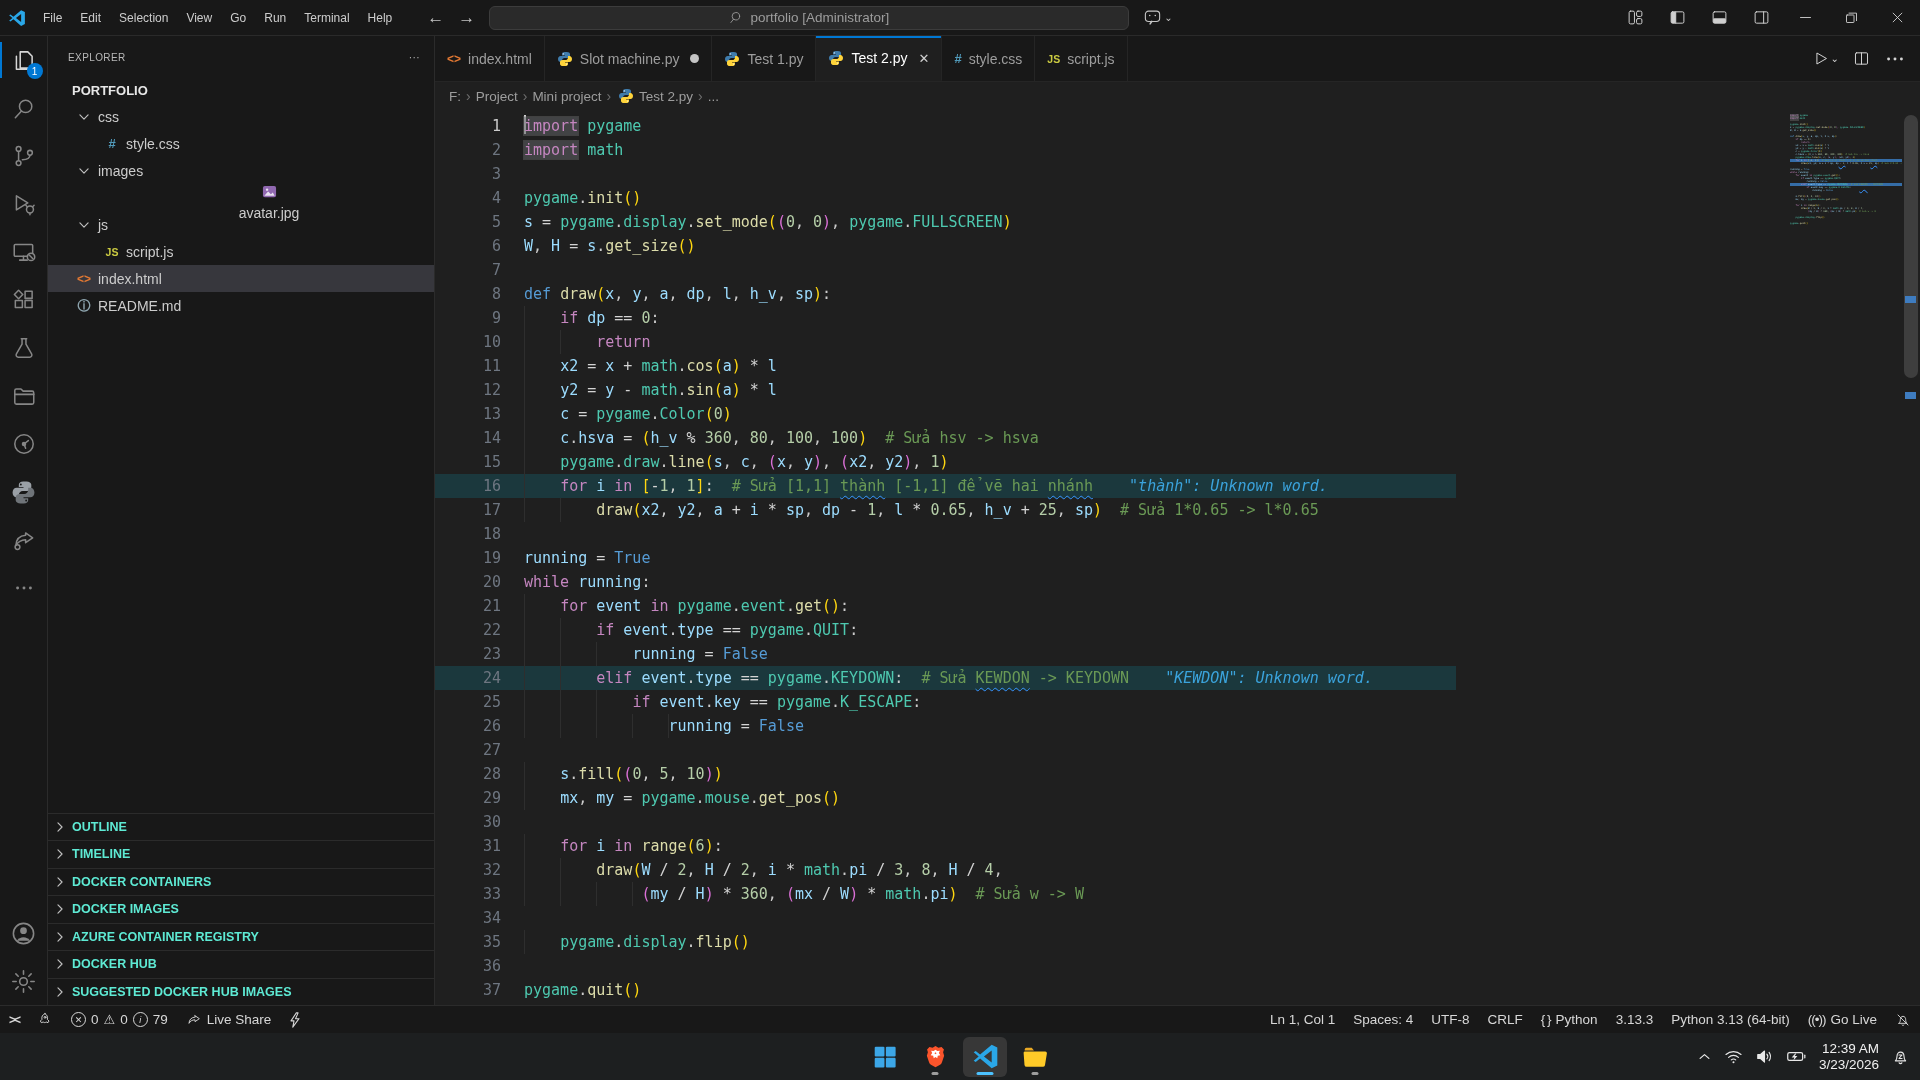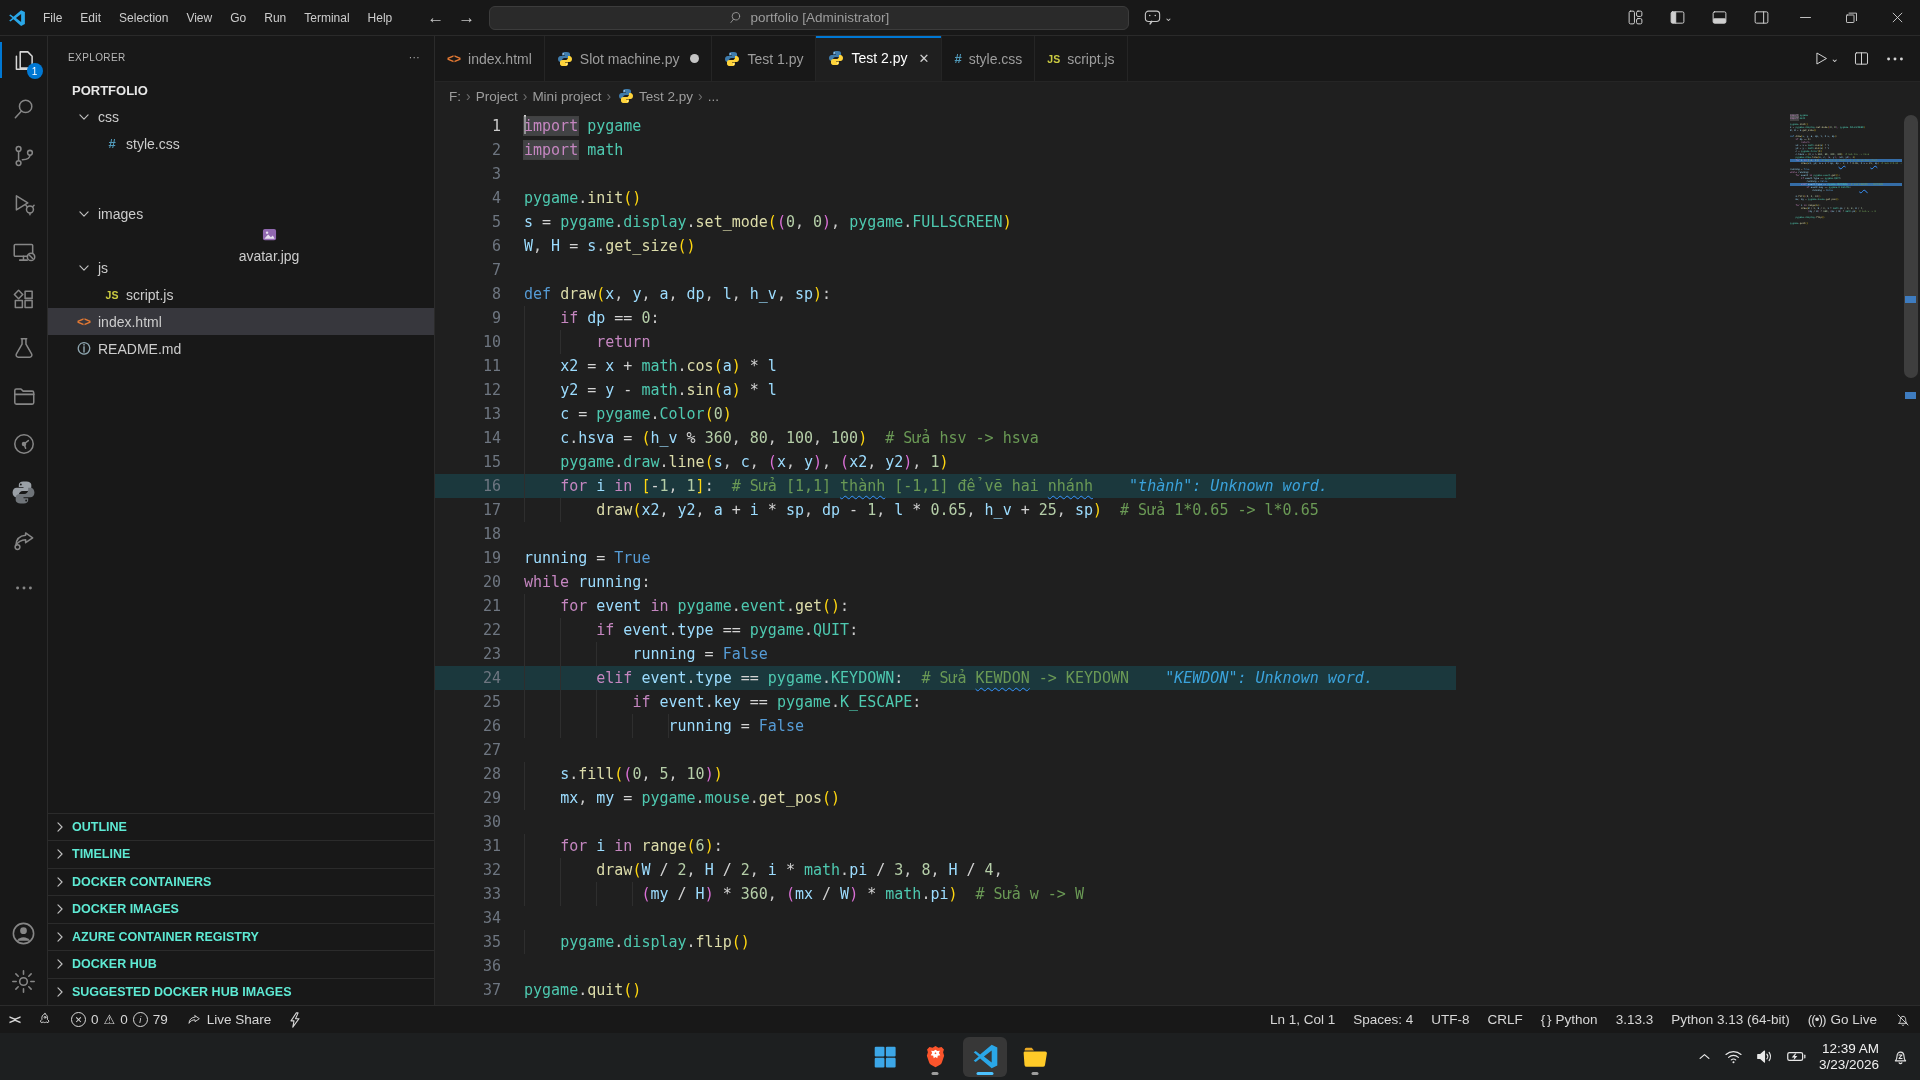--- a/index.html
+++ b/index.html
@@ -313,21 +313,21 @@
           <svg width="14" height="14" viewBox="0 0 24 24" fill="none" stroke="currentColor" stroke-width="1.4" stroke-linecap="round" stroke-linejoin="round">
             <path d="M5 8.5l7 7 7-7" stroke-width="2"></path>
           </svg>
         </span>
         <span>css</span>
       </div>
       <div class="tree-row" style="padding-left: 56px;">
         <span class="ficon" style="color: rgb(81, 154, 186); font-size: 13px;">#</span>
         <span>style.css</span>
       </div>
-      <div class="tree-row" style="padding-left: 28px; margin-top: 43px;">
+      <div class="tree-row" style="padding-left: 28px;">
         <span class="chev">
           <svg width="14" height="14" viewBox="0 0 24 24" fill="none" stroke="currentColor" stroke-width="1.4" stroke-linecap="round" stroke-linejoin="round">
             <path d="M5 8.5l7 7 7-7" stroke-width="2"></path>
           </svg>
         </span>
         <span>images</span>
       </div>
       <div class="tree-row" style="padding-left: 56px; flex-direction: column;">
         <span class="ficon">
           <svg width="15" height="15" viewBox="0 0 16 16">

